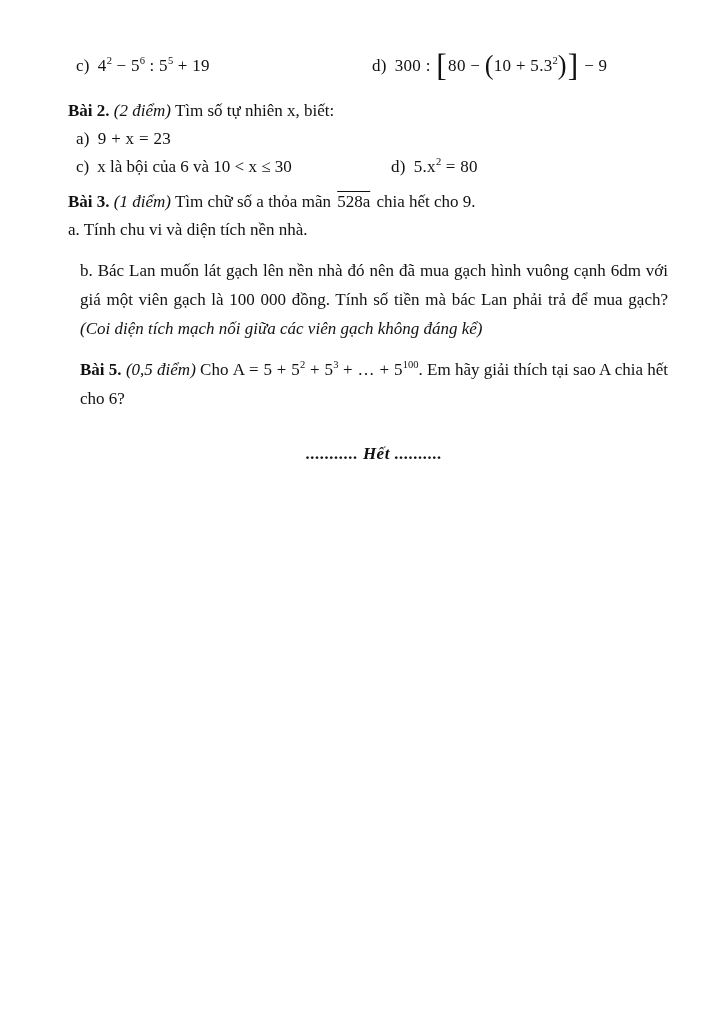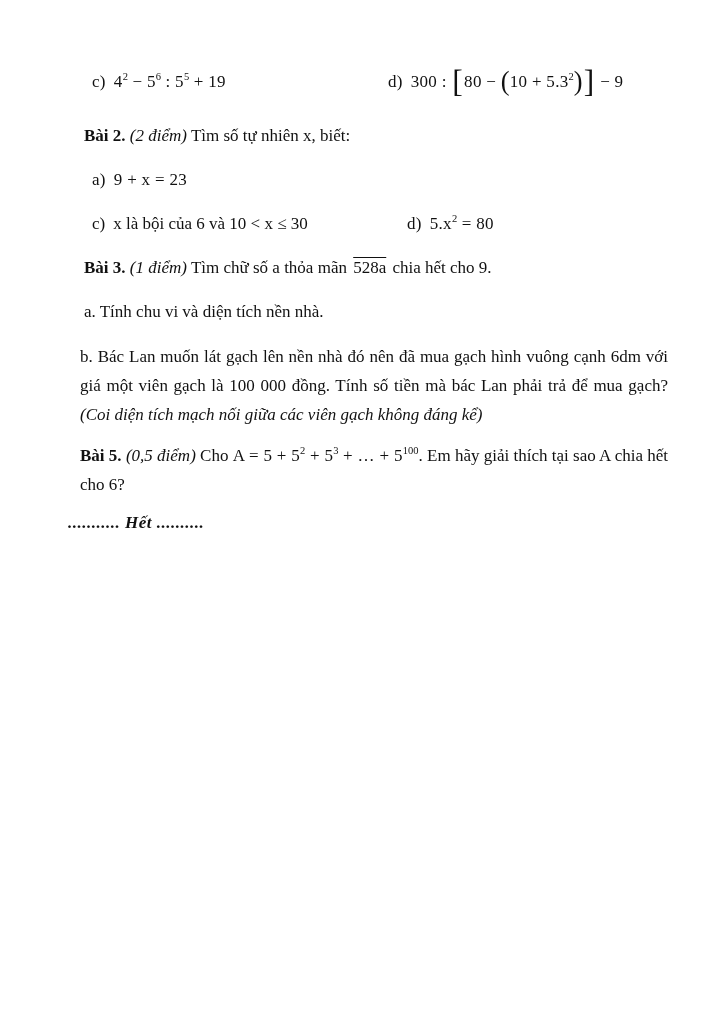--- a/index.html
+++ b/index.html
@@ -13,21 +13,21 @@
     font-size: 17px;
     color: #111111;
     overflow: hidden;
   }
   .content {
     position: absolute;
     left: 68px;
     top: 42px;
     width: 612px;
   }
-  .line { margin: 16px; padding: 0; line-height: 28px; font-family: Liberation Serif, serif; }
+  .line { margin: 0; padding: 0; line-height: 28px; font-family: Liberation Serif, serif; }
   .b  { font-weight: bold; }
   .i  { font-style: italic; }
   .two-col { display: flex; align-items: flex-end; }
   .col-l-r1 { width: 296px; }
   .col-l    { width: 315px; }
   .col-r    { flex: 1; }
   .indent   { padding-left: 8px; }
   .lbl { margin-right: 8px; }
   .math { white-space: nowrap; letter-spacing: 0.3px; }
   sup {
@@ -47,22 +47,22 @@
   .pr {
     font-size: 155%;
     font-weight: 300;
     vertical-align: -0.13em;
     line-height: 0;
   }
   .ovl { text-decoration: overline; padding: 0 2px; }
   .heading { margin-top: 7px; }
   .para { text-align: justify; line-height: 29px; margin: 12px; }
   .footer {
-    text-align: left;
-    margin-top: 14px;
+    text-align: center;
+    margin-top: 31px;
     font-weight: bold;
     font-style: italic;
     letter-spacing: 0.5px;
   }
 </style>
 </head>
 <body>
 
 <div class="page">
   <div class="content">

